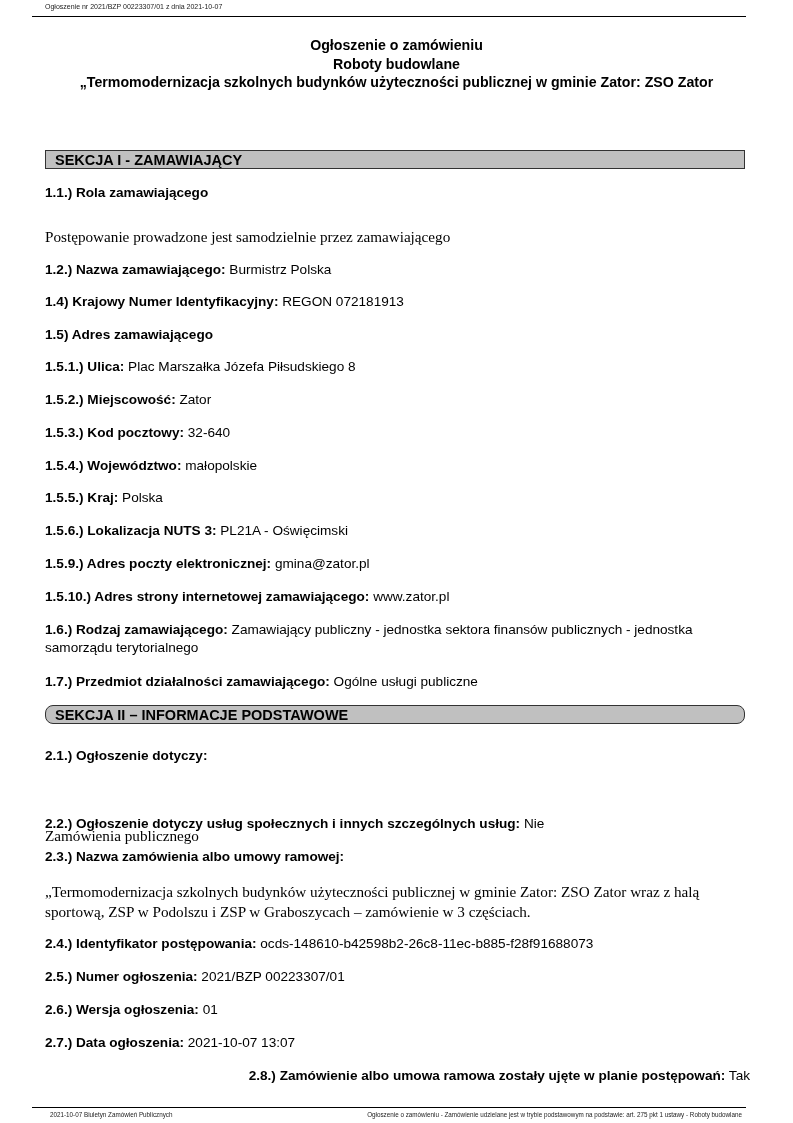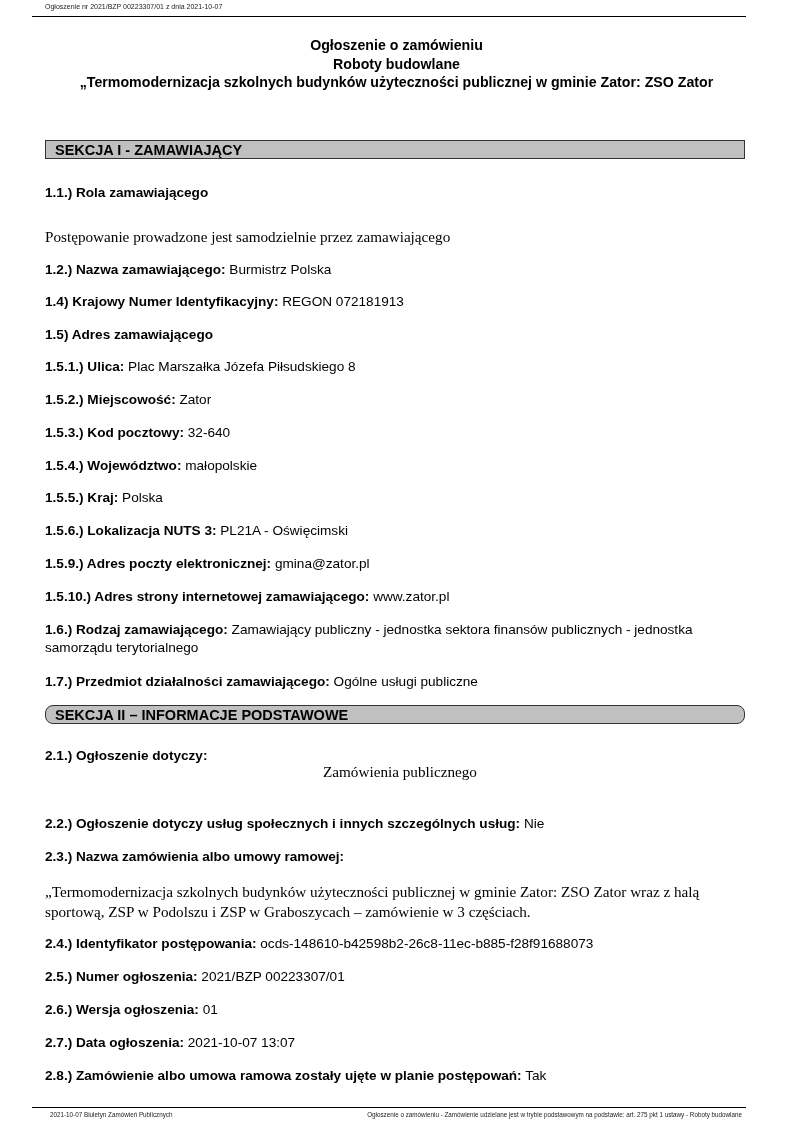--- a/index.html
+++ b/index.html
@@ -50,21 +50,21 @@
 
 <div class="page-header">Ogłoszenie nr 2021/BZP 00223307/01 z dnia 2021-10-07</div>
 <div class="header-rule"></div>
 
 <div class="title-block">
   <div>Ogłoszenie o zamówieniu</div>
   <div>Roboty budowlane</div>
   <div>„Termomodernizacja szkolnych budynków użyteczności publicznej w gminie Zator: ZSO Zator</div>
 </div>
 
-<div class="section" style="top:140px;">SEKCJA I - ZAMAWIAJĄCY</div>
+<div class="section" style="top:150px;">SEKCJA I - ZAMAWIAJĄCY</div>
 
 <div class="field" style="top:184px;">
   <span class="lbl">1.1.) Rola zamawiającego</span>
 </div>
 <div class="plain" style="top:227px;">Postępowanie prowadzone jest samodzielnie przez zamawiającego</div>
 
 <div class="field" style="top:261px;">
   <span class="lbl">1.2.) Nazwa zamawiającego:</span><span> Burmistrz Polska</span>
 </div>
 
@@ -114,21 +114,21 @@
 
 <div class="field" style="top:673px;">
   <span class="lbl">1.7.) Przedmiot działalności zamawiającego:</span><span> Ogólne usługi publiczne</span>
 </div>
 
 <div class="section" style="top:705px;border-radius:8px;">SEKCJA II – INFORMACJE PODSTAWOWE</div>
 
 <div class="field" style="top:747px;">
   <span class="lbl">2.1.) Ogłoszenie dotyczy:</span>
 </div>
-<div class="plain" style="top:762px;text-align:center;">Zamówienia publicznego</div>
+<div class="plain" style="top:826px;">Zamówienia publicznego</div>
 
 <div class="field" style="top:815px;">
   <span class="lbl">2.2.) Ogłoszenie dotyczy usług społecznych i innych szczególnych usług:</span><span> Nie</span>
 </div>
 
 <div class="field" style="top:848px;">
   <span class="lbl">2.3.) Nazwa zamówienia albo umowy ramowej:</span>
 </div>
 <div class="plain" style="top:882px; line-height:20px;">„Termomodernizacja szkolnych budynków użyteczności publicznej w gminie Zator: ZSO Zator wraz z halą sportową, ZSP w Podolszu i ZSP w Graboszycach – zamówienie w 3 częściach.</div>
 
@@ -141,19 +141,19 @@
 </div>
 
 <div class="field" style="top:1001px;">
   <span class="lbl">2.6.) Wersja ogłoszenia:</span><span> 01</span>
 </div>
 
 <div class="field" style="top:1034px;">
   <span class="lbl">2.7.) Data ogłoszenia:</span><span> 2021-10-07 13:07</span>
 </div>
 
-<div class="field" style="top:1067px;">
+<div class="field" style="top:1067px;text-align:right;">
   <span class="lbl">2.8.) Zamówienie albo umowa ramowa zostały ujęte w planie postępowań:</span><span> Tak</span>
 </div>
 
 <div class="footer-rule"></div>
 <div class="footer-left">2021-10-07 Biuletyn Zamówień Publicznych</div>
 <div class="footer-right">Ogłoszenie o zamówieniu - Zamówienie udzielane jest w trybie podstawowym na podstawie: art. 275 pkt 1 ustawy - Roboty budowlane</div>
 
 </body></html>

